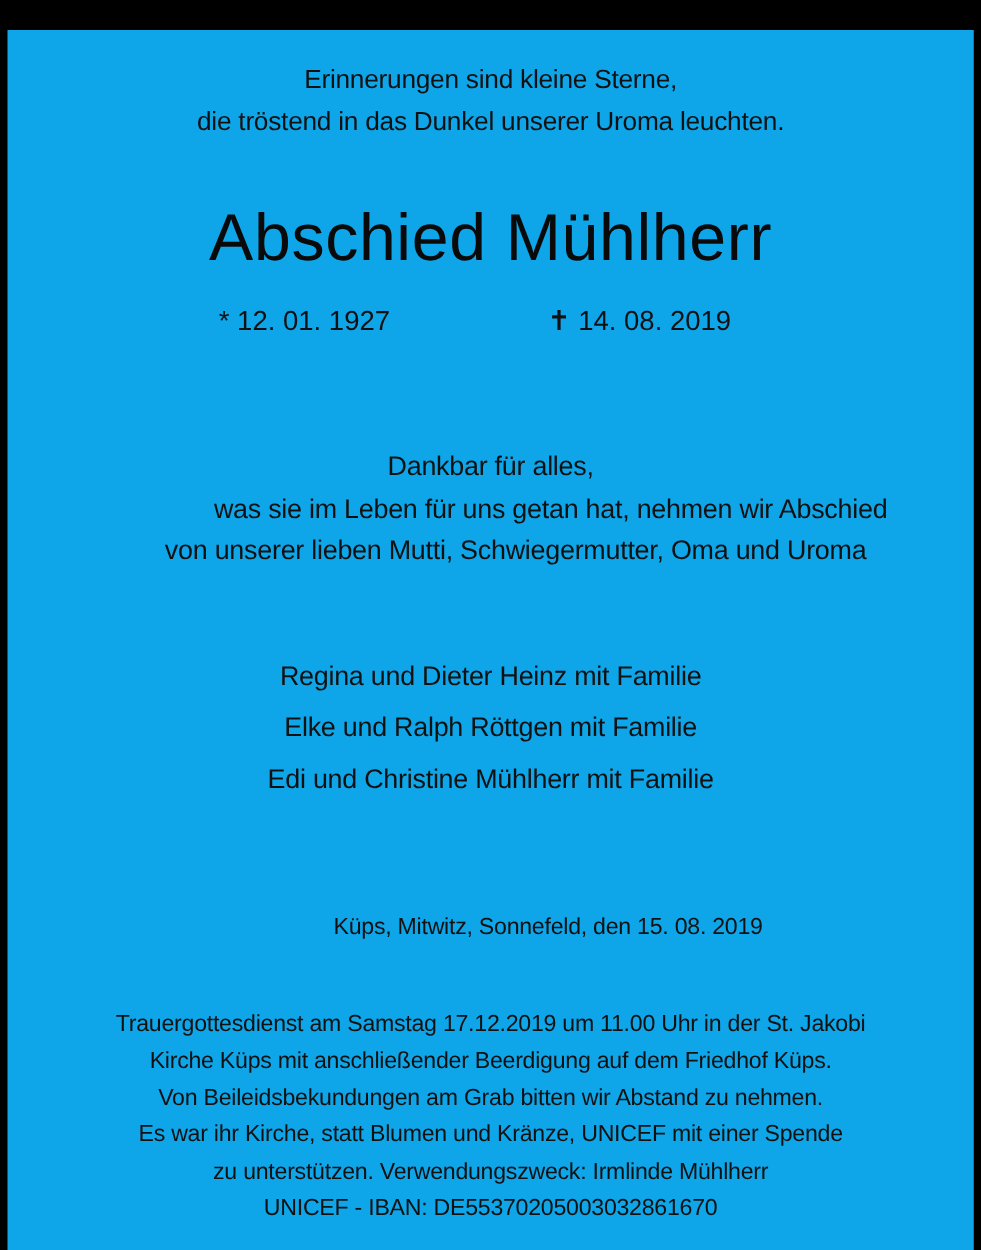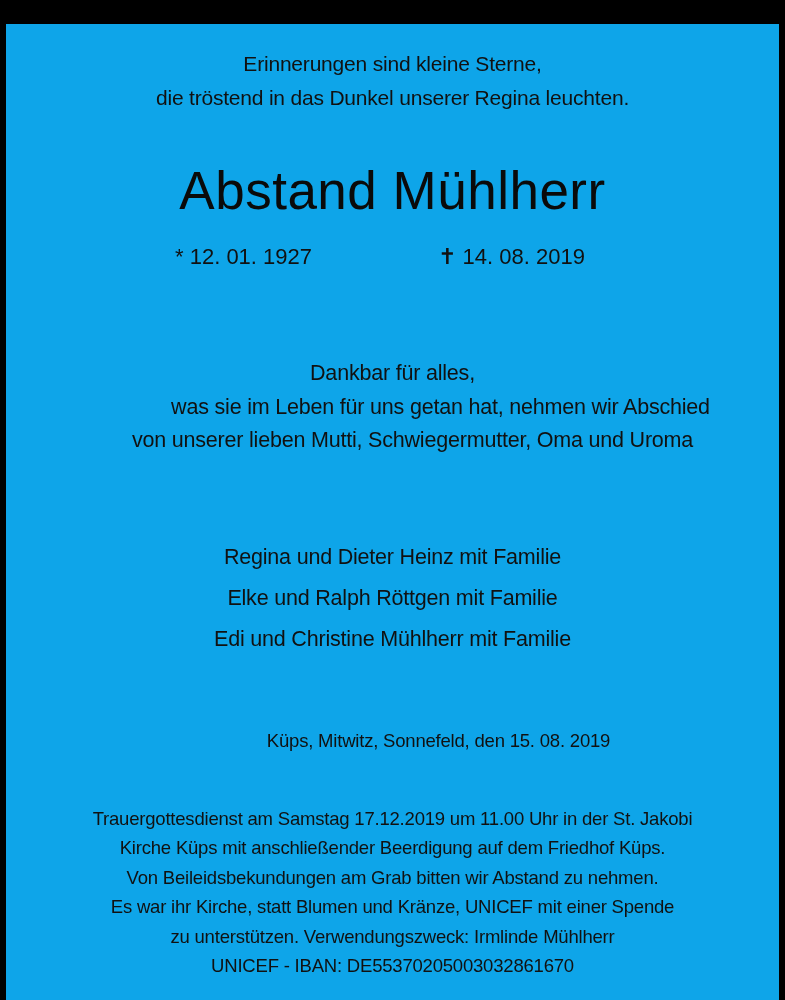--- a/index.html
+++ b/index.html
@@ -39,35 +39,35 @@
     }
     .dates {
       position: absolute;
       left: 0;
       width: 773px;
       font-size: 22px;
     }
     .dates span { position: absolute; white-space: nowrap; }
     .cross { font-weight: bold; }
     .thanks { font-size: 21.5px; }
-    .family { font-size: 21.5px; margin-top: 16px; }
+    .family { font-size: 21.5px; }
     .place { font-size: 18.5px; }
     .notice { font-size: 18.5px; }
   </style>
 </head>
 <body>
 
 <div class="page">
 
   <div>
     <div class="line quote" style="top:28px;">Erinnerungen sind kleine Sterne,</div>
-    <div class="line quote" style="top:62px;">die tröstend in das Dunkel unserer Regina leuchten.</div>
+    <div class="line quote" style="top:62px;">die tröstend in das Dunkel unserer Uroma leuchten.</div>
   </div>
 
-  <div class="line name" style="top:136px;">Abstand Mühlherr</div>
+  <div class="line name" style="top:136px;">Abschied Mühlherr</div>
 
   <div class="dates" style="top:220px;">
     <span style="left:169px;">
       <span style="position:static;">* </span>
       <span style="position:static;">12. 01. 1927</span>
     </span>
     <span style="left:432px;">
       <span class="cross" style="position:static;">✝ </span>
       <span style="position:static;">14. 08. 2019</span>
     </span>

